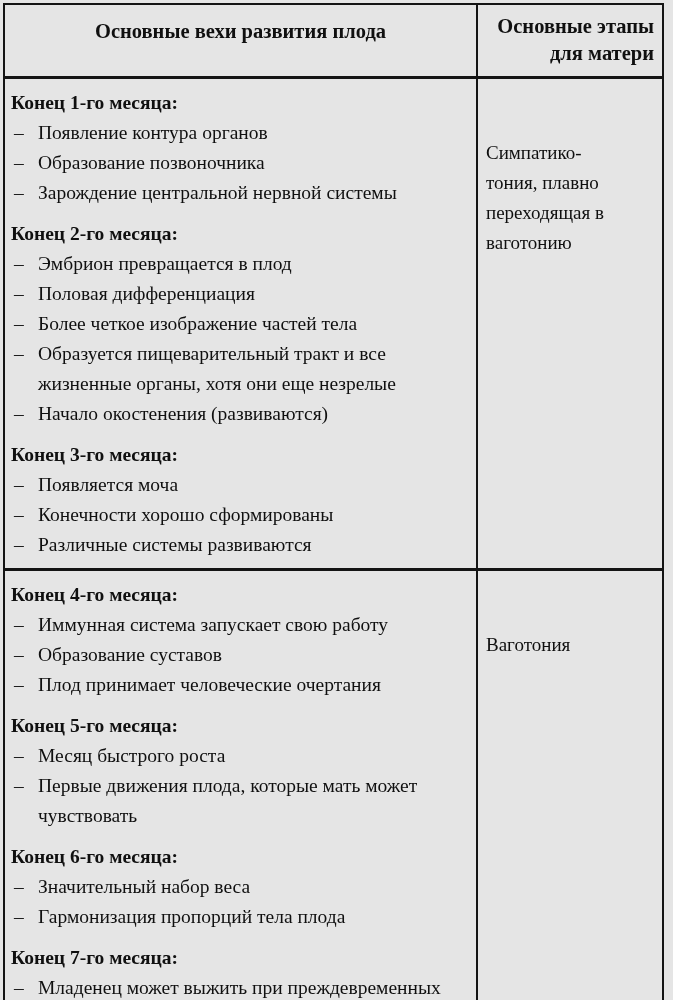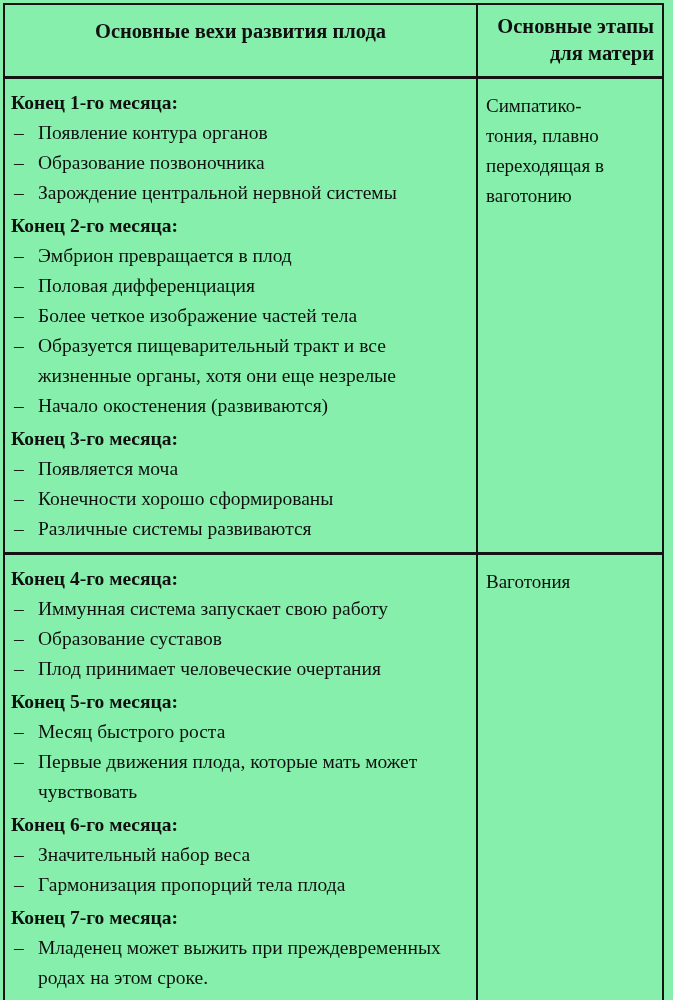--- a/index.html
+++ b/index.html
@@ -13,21 +13,21 @@
     font-family: "Liberation Serif", "DejaVu Serif", serif;
     color: #101010;
     -webkit-font-smoothing: none;
   }
 
   .page {
     position: relative;
     width: 673px;
     height: 1000px;
     overflow: hidden;
-    background: #86efac;
+    background: #e5e5e5;
   }
 
   
   .table {
     position: absolute;
     left: 3px;
     top: 3px;
     width: 661px;          
     box-sizing: border-box;
     border-left: 2px solid #141414;
@@ -77,31 +77,32 @@
   }
 
   
   .body-left {
     padding: 9px 24px 8px 6px;
   }
   .body-right {
     padding: 12px 20px 8px 8px;
     font-size: 19px;
     line-height: 30px;
+    margin-top: 47px;
   }
 
   .month-title {
     font-weight: bold;
     font-size: 19.5px;
     line-height: 30px;
     margin: 0;
     padding: 0;
   }
   .month-title.gap {
-    margin-top: 3px;
+    margin-top: 11px;
   }
 
   ul.items {
     list-style: none;
     margin: 0;
     padding: 0;
   }
   ul.items li {
     position: relative;
     font-size: 19.5px;

